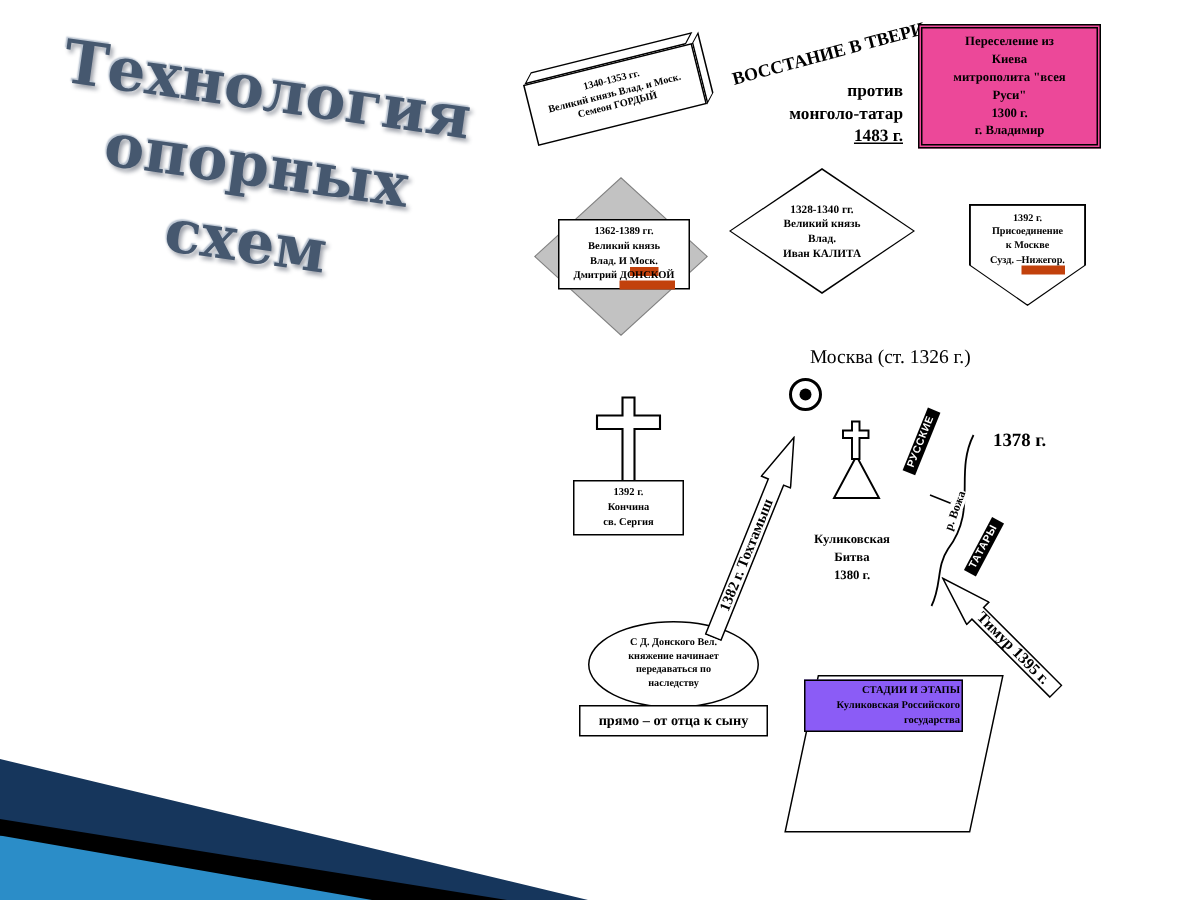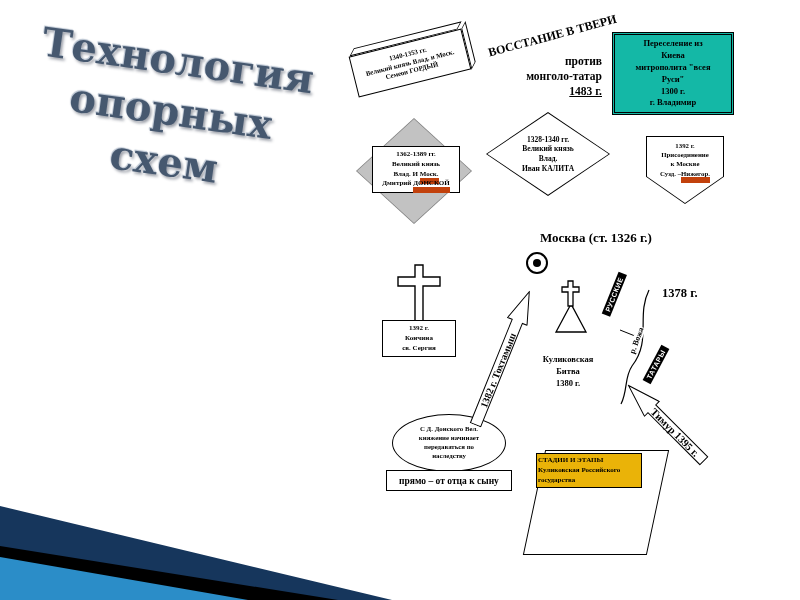--- a/index.html
+++ b/index.html
@@ -25,21 +25,21 @@
 
   
   .tver-title { left:480px; top:48px; width:150px; transform:rotate(-15deg); transform-origin:left center;
                 font-size:12px; font-weight:bold; text-align:center; white-space:nowrap; }
   .tver-body  { left:492px; top:54px; width:110px; text-align:right; font-size:11.5px;
                 font-weight:bold; line-height:1.3; }
   .u { text-decoration:underline; }
   .red-u { border-bottom:6px solid #c2410c; }
 
   
-  .kiev { left:612px; top:32px; width:122px; border:3px double #000; padding:3px 16px; background:#14b8a6;
+  .kiev { left:612px; top:16px; width:122px; border:3px double #000; padding:3px 16px; background:#ec4899;
           text-align:center; font-size:8.5px; font-weight:bold; line-height:1.4; }
 
   
   .diamond-gray { left:356px; top:118px; width:116px; height:106px; background:#7e7e7e;
                   clip-path:polygon(50% 0,100% 50%,50% 100%,0 50%); }
   .diamond-gray-in { position:absolute; inset:1px; background:#c2c2c2;
                   clip-path:polygon(50% 0,100% 50%,50% 100%,0 50%); }
   .donskoy-box { left:372px; top:146px; width:88px; background:#fff; border:1px solid #000;
                  text-align:center; font-size:7px; font-weight:bold; line-height:1.4; padding:3px 1px; }
 
@@ -51,21 +51,21 @@
                  text-align:center; font-size:7.5px; font-weight:bold; line-height:1.3; }
 
   
   .pentagon { left:646px; top:136px; width:78px; height:68px; background:#000;
               clip-path:polygon(0 0,100% 0,100% 60%,50% 100%,0 60%); }
   .pentagon-in { position:absolute; inset:1px; background:#fff;
               clip-path:polygon(0 0,100% 0,100% 60%,50% 100%,0 60%);
               padding-top:4px; text-align:center; font-size:6.8px; font-weight:bold; line-height:1.35; }
 
   
-  .moscow-label { left:540px; top:230px; font-size:13px; font-weight:bold; }
+  .moscow-label { left:540px; top:230px; font-size:13px; font-weight:normal; }
   .bullseye { left:526px; top:252px; width:22px; height:22px; border:2px solid #000; border-radius:50%;
               background:#fff; display:flex; align-items:center; justify-content:center; }
   .bullseye .dot { width:8px; height:8px; background:#000; border-radius:50%; }
 
   
   .cross-svg { left:396px; top:264px; }
   .sergius-box { left:382px; top:320px; width:74px; background:#fff; border:1px solid #000;
                  text-align:center; font-size:7px; font-weight:bold; line-height:1.4; padding:3px 1px; }
 
   
@@ -95,22 +95,22 @@
   
   .ellipse { left:392px; top:414px; width:114px; height:58px; border:1px solid #000; border-radius:50%;
              background:#fff; display:flex; flex-direction:column; justify-content:center;
              text-align:center; font-size:6.8px; font-weight:bold; line-height:1.3; }
   .pryamo { left:386px; top:470px; width:126px; height:21px; border:1px solid #000; background:#fff;
             display:flex; align-items:center; justify-content:center; font-size:9.5px; font-weight:bold; }
 
   
   .parallelogram { left:534px; top:450px; width:124px; height:105px; border:1px solid #000;
                    background:#fff; transform:skewX(-12deg); }
-  .stages-header { left:536px; top:453px; width:106px; border:1px solid #000; background:#eab308;
-                   padding:2px 1px; text-align:left; font-size:7px; font-weight:bold; line-height:1.4; }
+  .stages-header { left:536px; top:453px; width:106px; border:1px solid #000; background:#8b5cf6;
+                   padding:2px 1px; text-align:right; font-size:7px; font-weight:bold; line-height:1.4; }
   .stages-list { left:546px; top:497px; font-size:7.5px; font-weight:bold; line-height:1.65; }
   .stages-list .row { display:flex; white-space:nowrap; }
   .stages-list .stage { margin-left:10px; }
   .gap-top { margin-top:5px; }
 
   
   .corner { left:0; top:0; width:800px; height:600px; pointer-events:none; }
   .corner.navy  { clip-path:polygon(0 506px, 392px 600px, 0 600px); background:#16365c; }
   .corner.blackstripe { clip-path:polygon(0 546px, 338px 600px, 0 600px); background:#000; }
   .corner.teal  { clip-path:polygon(0 557px, 248px 600px, 0 600px); background:#2b8dc8; }

